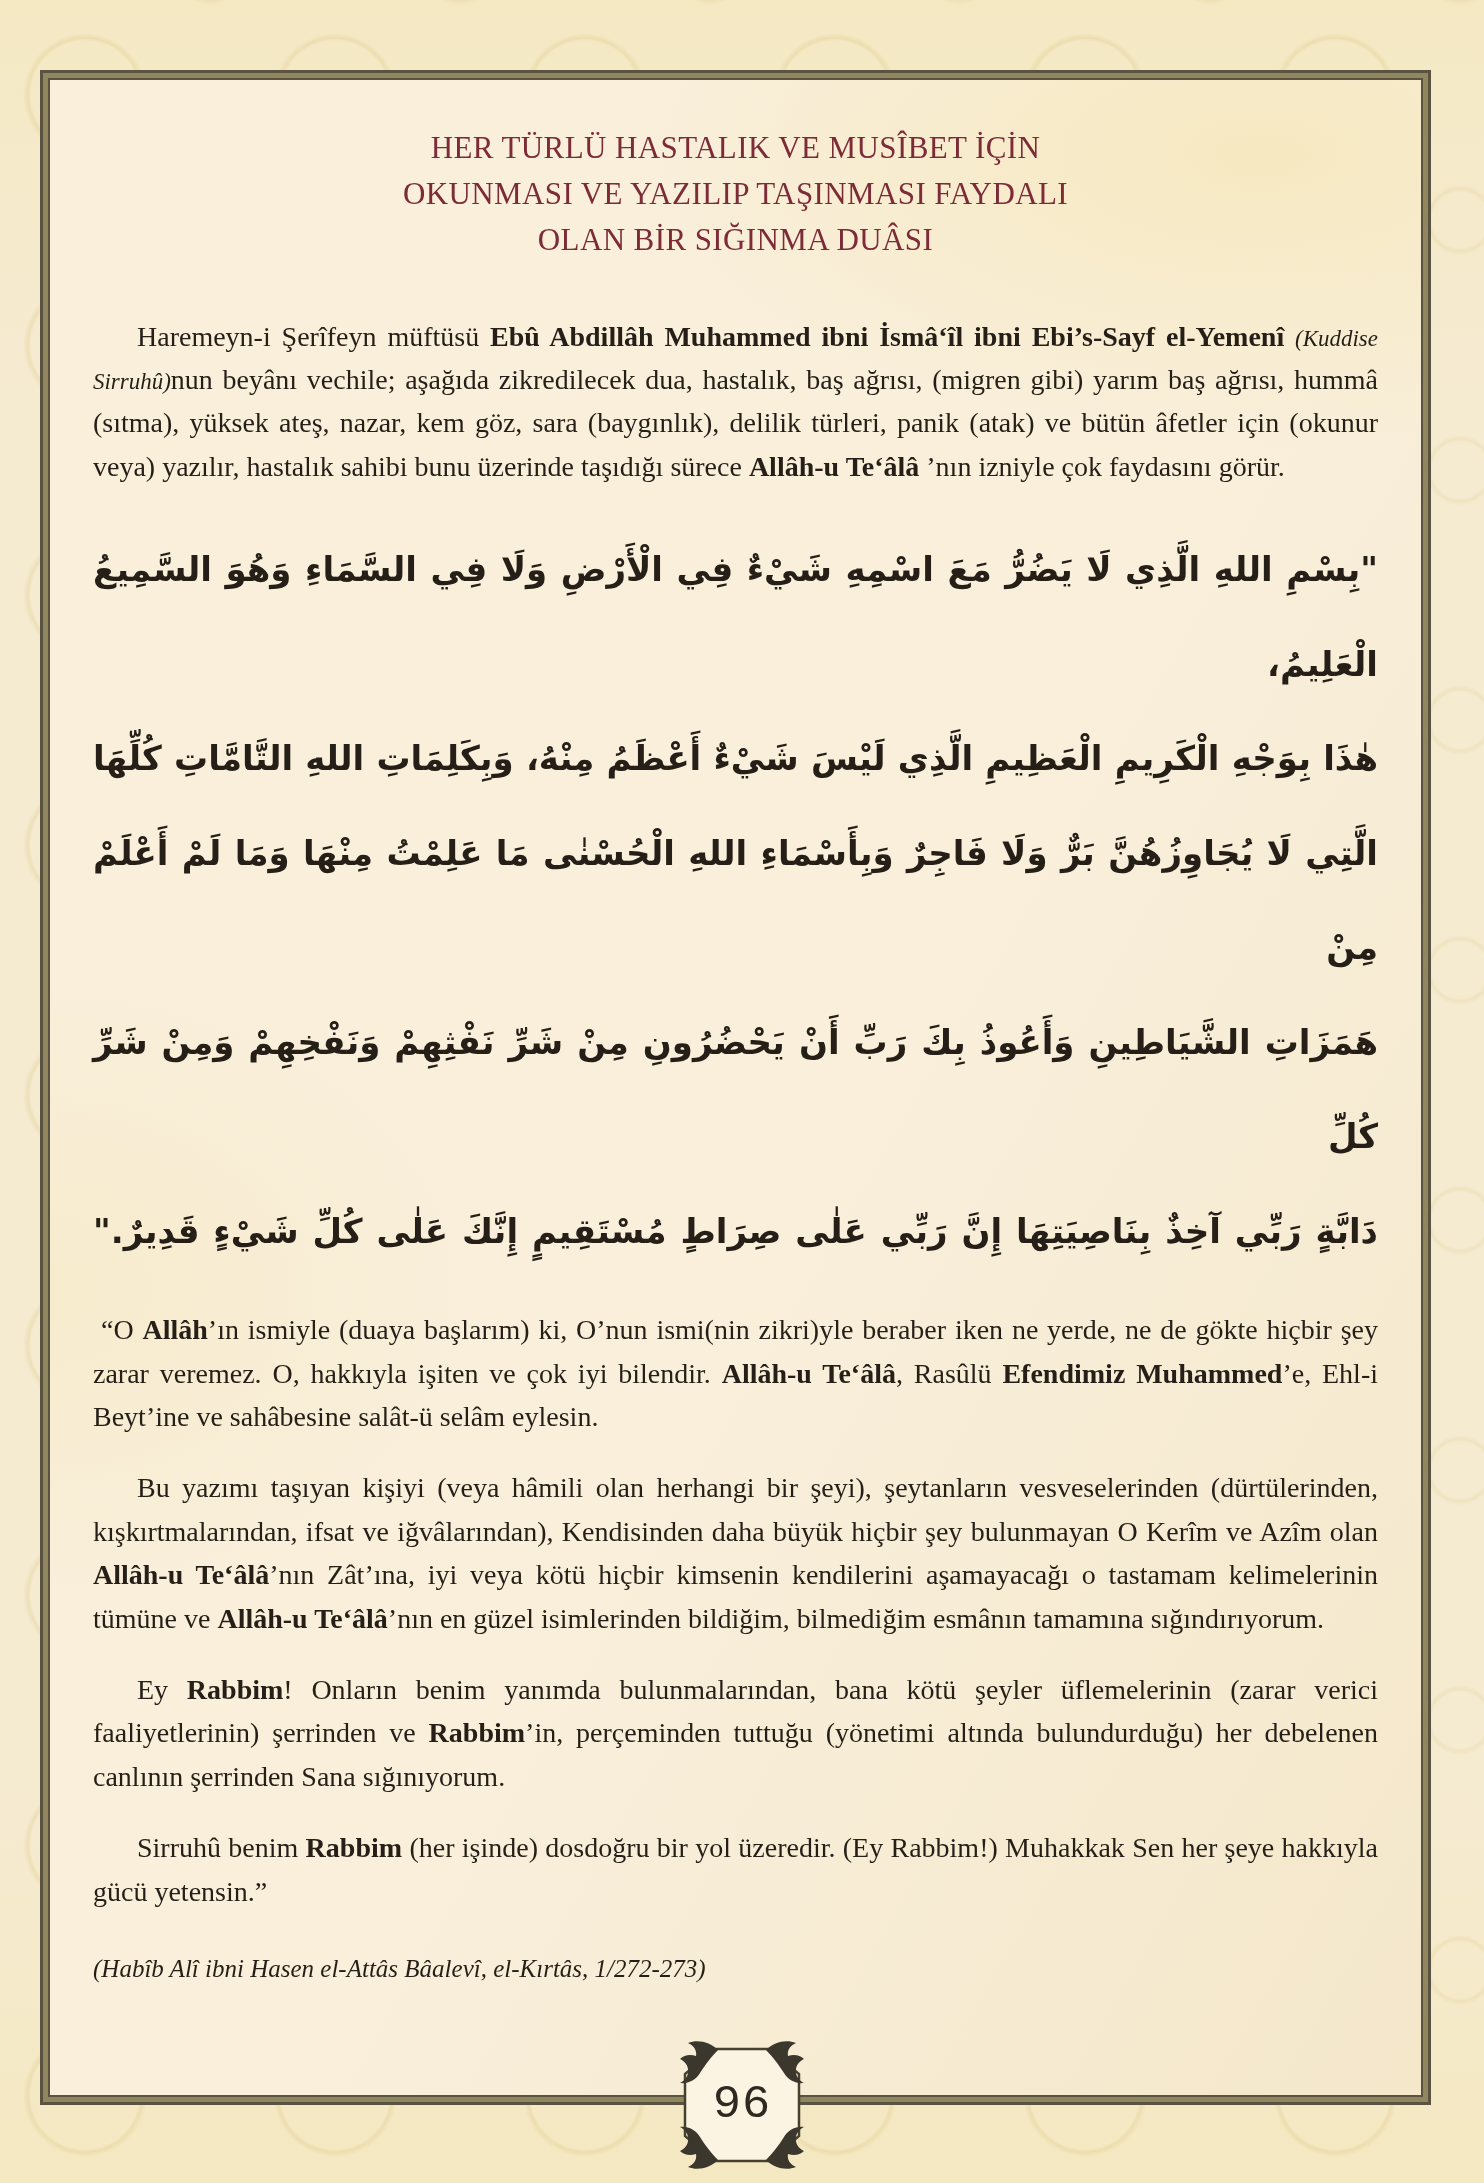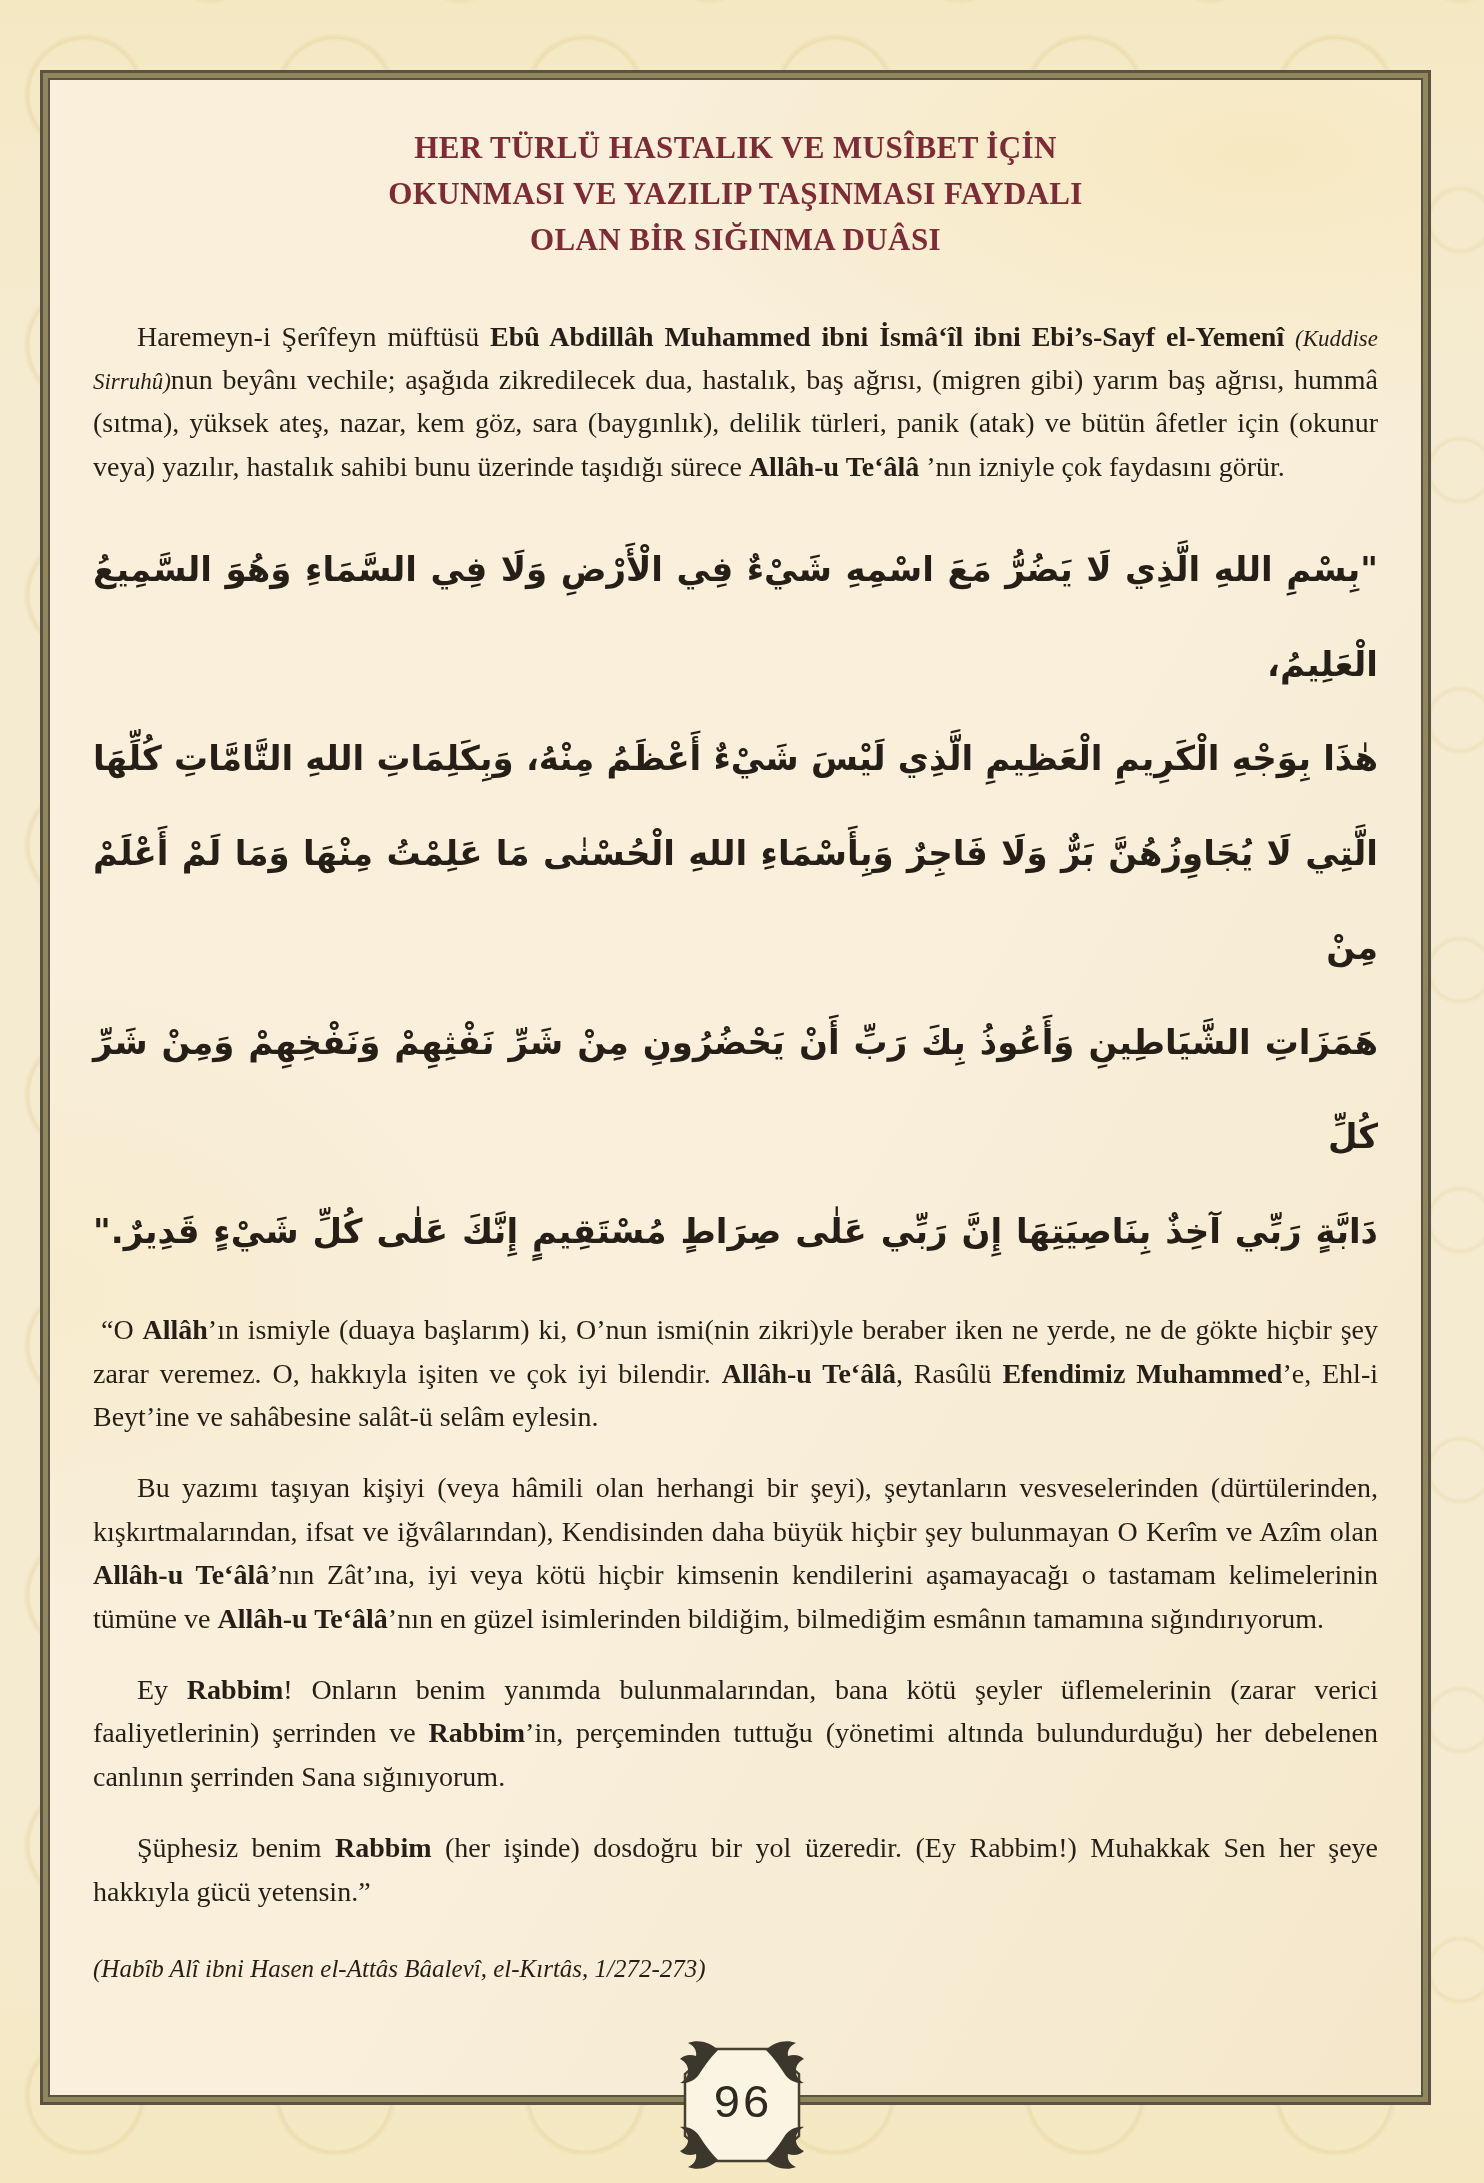--- a/index.html
+++ b/index.html
@@ -36,21 +36,21 @@
     border:3px solid var(--frame_dark);
     background:
       radial-gradient(900px 420px at 88% 4%, rgba(242,222,150,0.38), rgba(242,222,150,0) 70%),
       radial-gradient(700px 500px at 0% 60%, rgba(242,222,150,0.20), rgba(242,222,150,0) 65%),
       linear-gradient(120deg,#f9efdb 0%,#f9efdb 55%,#f4e7ca 100%);
   }
   .frame-band{position:absolute;inset:0;border:5px solid var(--frame_olive);pointer-events:none;}
   .frame-line{position:absolute;inset:5px;border:2px solid var(--frame_dark);pointer-events:none;}
   .content{position:relative;padding:52px 50px 0 50px;}
   .title{margin:0 0 52px 0;text-align:center;color:var(--title_red);
-    font-weight:bold;font-size:31px;line-height:1.48;letter-spacing:0.4px;}
+    font-weight:normal;font-size:31px;line-height:1.48;letter-spacing:0.4px;}
   .title div{white-space:nowrap;}
   p.para{margin:0 0 28px 0;font-size:28px;line-height:1.55;text-align:justify;text-indent:44px;}
   p.para.small-indent{text-indent:8px;}
   p.para .b{font-weight:bold;}
   p.para .i{font-style:italic;}
   p.para .sm{font-size:0.82em;}
   .arabic{direction:rtl;margin:34px 0 30px 0;}
   .arabic .aline{
     font-family:"DejaVu Sans",sans-serif;
     font-size:34px;font-weight:bold;line-height:2.78;
@@ -89,21 +89,21 @@
       <div class="aline">"بِسْمِ اللهِ الَّذِي لَا يَضُرُّ مَعَ اسْمِهِ شَيْءٌ فِي الْأَرْضِ وَلَا فِي السَّمَاءِ وَهُوَ السَّمِيعُ الْعَلِيمُ،</div>
       <div class="aline">هٰذَا بِوَجْهِ الْكَرِيمِ الْعَظِيمِ الَّذِي لَيْسَ شَيْءٌ أَعْظَمُ مِنْهُ، وَبِكَلِمَاتِ اللهِ التَّامَّاتِ كُلِّهَا</div>
       <div class="aline">الَّتِي لَا يُجَاوِزُهُنَّ بَرٌّ وَلَا فَاجِرٌ وَبِأَسْمَاءِ اللهِ الْحُسْنٰى مَا عَلِمْتُ مِنْهَا وَمَا لَمْ أَعْلَمْ مِنْ</div>
       <div class="aline">هَمَزَاتِ الشَّيَاطِينِ وَأَعُوذُ بِكَ رَبِّ أَنْ يَحْضُرُونِ مِنْ شَرِّ نَفْثِهِمْ وَنَفْخِهِمْ وَمِنْ شَرِّ كُلِّ</div>
       <div class="aline">دَابَّةٍ رَبِّي آخِذٌ بِنَاصِيَتِهَا إِنَّ رَبِّي عَلٰى صِرَاطٍ مُسْتَقِيمٍ إِنَّكَ عَلٰى كُلِّ شَيْءٍ قَدِيرٌ."</div>
     </div>
 
     <p class="para small-indent"><span>“O </span><span class="b">Allâh</span><span>’ın ismiyle (duaya başlarım) ki, O’nun ismi(nin zikri)yle beraber iken ne yerde, ne de gökte hiçbir şey zarar veremez. O, hakkıyla işiten ve çok iyi bilendir. </span><span class="b">Allâh-u Te‘âlâ</span><span>, Rasûlü </span><span class="b">Efendimiz Muhammed</span><span>’e, Ehl-i Beyt’ine ve sahâbesine salât-ü selâm eylesin.</span></p>
     <p class="para"><span>Bu yazımı taşıyan kişiyi (veya hâmili olan herhangi bir şeyi), şeytanların vesveselerinden (dürtülerinden, kışkırtmalarından, ifsat ve iğvâlarından), Kendisinden daha büyük hiçbir şey bulunmayan O Kerîm ve Azîm olan </span><span class="b">Allâh-u Te‘âlâ</span><span>’nın Zât’ına, iyi veya kötü hiçbir kimsenin kendilerini aşamayacağı o tastamam kelimelerinin tümüne ve </span><span class="b">Allâh-u Te‘âlâ</span><span>’nın en güzel isimlerinden bildiğim, bilmediğim esmânın tamamına sığındırıyorum.</span></p>
     <p class="para"><span>Ey </span><span class="b">Rabbim</span><span>! Onların benim yanımda bulunmalarından, bana kötü şeyler üflemelerinin (zarar verici faaliyetlerinin) şerrinden ve </span><span class="b">Rabbim</span><span>’in, perçeminden tuttuğu (yönetimi altında bulundurduğu) her debelenen canlının şerrinden Sana sığınıyorum.</span></p>
-    <p class="para"><span>Şüphesiz benim </span><span class="b">Rabbim</span><span> (her işinde) dosdoğru bir yol üzeredir. (Ey Rabbim!) Muhakkak Sen her şeye hakkıyla gücü yetensin.”</span></p>
+    <p class="para"><span>Sirruhû benim </span><span class="b">Rabbim</span><span> (her işinde) dosdoğru bir yol üzeredir. (Ey Rabbim!) Muhakkak Sen her şeye hakkıyla gücü yetensin.”</span></p>
 
     <p class="citation">(Habîb Alî ibni Hasen el-Attâs Bâalevî, el-Kırtâs, 1/272-273)</p>
   </div>
 </div>
 
 <div class="page-badge">
   <svg viewBox="0 0 132 130">
     <polygon points="38,9 94,9 123,34 123,96 94,121 38,121 9,96 9,34" fill="#fbf4e3" stroke="#46412f" stroke-width="2.5"></polygon>
     <g fill="#3c372c">
       <path d="M42,10 C34,2 22,-1 12,3 C18,6 21,10 20,16 C14,14 8,15 4,19 C10,22 13,27 12,33 C11,38 8,41 4,43 C12,44 20,40 24,33 C29,25 36,16 42,10 Z"></path>

